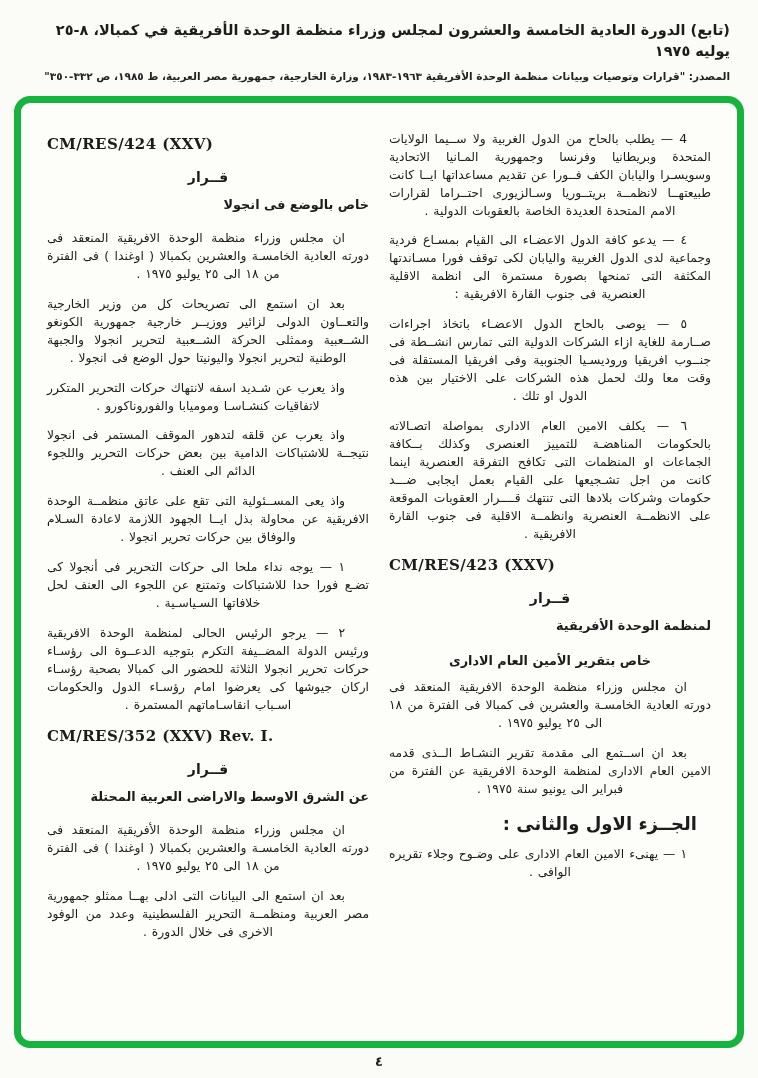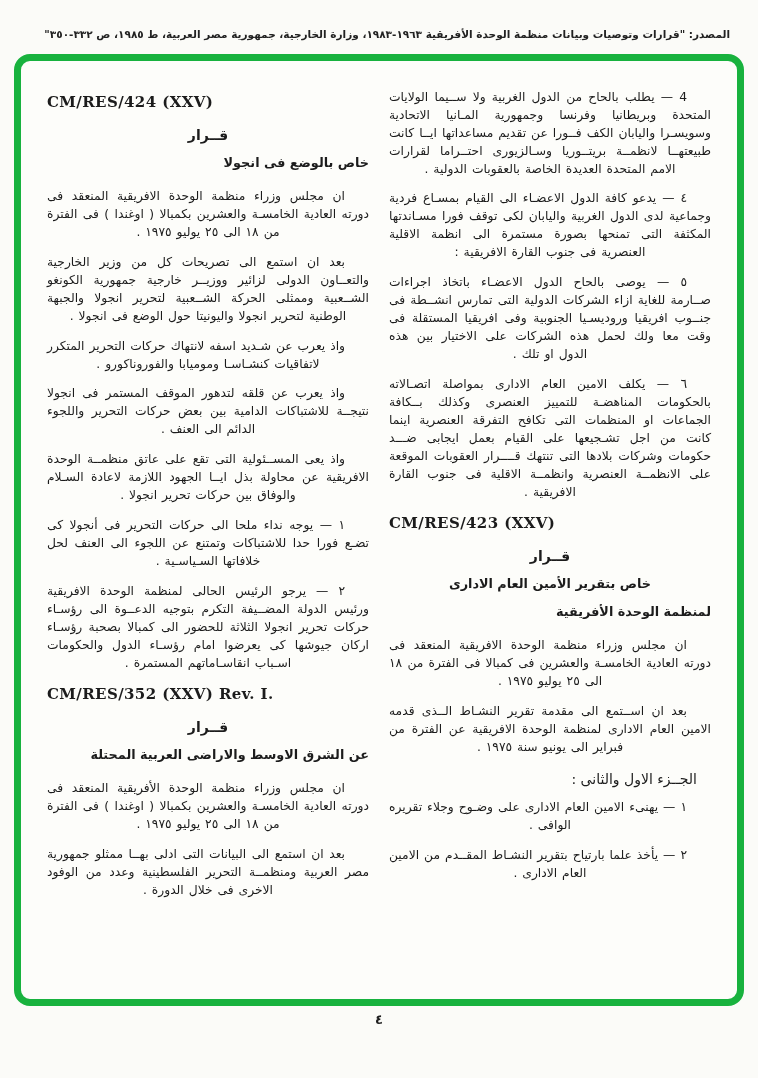--- a/index.html
+++ b/index.html
@@ -86,58 +86,58 @@
     font-size: 12.3px;
     line-height: 1.46;
     text-align: justify;
     text-align-last: center;
     text-indent: 24px;
     margin: 0 0 12px 0;
     word-spacing: 1px;
   }
   .section-label {
     direction: rtl;
-    font-size: 14px;
+    font-size: 18px;
     text-align: right;
     text-indent: 14px;
     margin: 14px 0 12px 0;
-    font-weight: 400;
+    font-weight: 700;
   }
   .page-number {
     text-align: center;
     font-weight: bold;
     font-size: 13px;
     margin-top: 6px;
   }
 </style>
 </head>
 <body>
 
 <header class="page-header">
+  <div class="session-title">(تابع) الدورة العادية الخامسة والعشرون لمجلس وزراء منظمة الوحدة الأفريقية في كمبالا، ٨-٢٥ يوليه ١٩٧٥</div>
   <div class="source-line">المصدر: "قرارات وتوصيات وبيانات منظمة الوحدة الأفريقية ١٩٦٣-١٩٨٣، وزارة الخارجية، جمهورية مصر العربية، ط ١٩٨٥، ص ٣٣٢-٣٥٠"</div>
 </header>
 
 <div class="doc-frame">
   <div class="columns">
 
     <section class="column">
       <p class="para">4 — يطلب بالحاح من الدول الغربية ولا ســيما الولايات المتحدة وبريطانيا وفرنسا وجمهورية المـانيا الاتحادية وسويسـرا واليابان الكف فــورا عن تقديم مساعداتها ايــا كانت طبيعتهــا لانظمــة بريتــوريا وسـالزيورى احتــراما لقرارات الامم المتحدة العديدة الخاصة بالعقوبات الدولية .</p>
       <p class="para">٤ — يدعو كافة الدول الاعضـاء الى القيام بمسـاع فردية وجماعية لدى الدول الغربية واليابان لكى توقف فورا مسـاندتها المكثفة التى تمنحها بصورة مستمرة الى انظمة الاقلية العنصرية فى جنوب القارة الافريقية :</p>
       <p class="para">٥ — يوصى بالحاح الدول الاعضـاء باتخاذ اجراءات صــارمة للغاية ازاء الشركات الدولية التى تمارس انشــطة فى جنــوب افريقيا وروديسـيا الجنوبية وفى افريقيا المستقلة فى وقت معا ولك لحمل هذه الشركات على الاختيار بين هذه الدول او تلك .</p>
       <p class="para">٦ — يكلف الامين العام الادارى بمواصلة اتصـالاته بالحكومات المناهضـة للتمييز العنصرى وكذلك بــكافة الجماعات او المنظمات التى تكافح التفرقة العنصرية اينما كانت من اجل تشـجيعها على القيام بعمل ايجابى ضـــد حكومات وشركات بلادها التى تنتهك قــــرار العقوبات الموقعة على الانظمــة العنصرية وانظمــة الاقلية فى جنوب القارة الافريقية .</p>
 
       <div class="doc-ref">CM/RES/423 (XXV)</div>
       <div class="res-title">قــرار</div>
+      <div class="res-subtitle last">لمنظمة الوحدة الأفريقية</div>
       <div class="res-subtitle">خاص بتقرير الأمين العام الادارى</div>
-      <div class="res-subtitle last">لمنظمة الوحدة الأفريقية</div>
       <p class="para">ان مجلس وزراء منظمة الوحدة الافريقية المنعقد فى دورته العادية الخامسـة والعشرين فى كمبالا فى الفترة من ١٨ الى ٢٥ يوليو ١٩٧٥ .</p>
       <p class="para">بعد ان اســتمع الى مقدمة تقرير النشـاط الــذى قدمه الامين العام الادارى لمنظمة الوحدة الافريقية عن الفترة من فبراير الى يونيو سنة ١٩٧٥ .</p>
       <div class="section-label">الجــزء الاول والثانى :</div>
       <p class="para">١ — يهنىء الامين العام الادارى على وضـوح وجلاء تقريره الوافى .</p>
-      <p class="para">٢ — يأخذ علما بارتياح بتقرير النشـاط المقــدم من الامين العام الادارى .</p>
     </section>
 
     <section class="column">
       <div class="doc-ref">CM/RES/424 (XXV)</div>
       <div class="res-title">قــرار</div>
       <div class="res-subtitle last">خاص بالوضع فى انجولا</div>
       <p class="para">ان مجلس وزراء منظمة الوحدة الافريقية المنعقد فى دورته العادية الخامسـة والعشرين بكمبالا ( اوغندا ) فى الفترة من ١٨ الى ٢٥ يوليو ١٩٧٥ .</p>
       <p class="para">بعد ان استمع الى تصريحات كل من وزير الخارجية والتعــاون الدولى لزائير ووزيــر خارجية جمهورية الكونغو الشــعبية وممثلى الحركة الشــعبية لتحرير انجولا والجبهة الوطنية لتحرير انجولا واليونيتا حول الوضع فى انجولا .</p>
       <p class="para">واذ يعرب عن شـديد اسفه لانتهاك حركات التحرير المتكرر لاتفاقيات كنشـاسـا وموميابا والفوروناكورو .</p>
       <p class="para">واذ يعرب عن قلقه لتدهور الموقف المستمر فى انجولا نتيجــة للاشتباكات الدامية بين بعض حركات التحرير واللجوء الدائم الى العنف .</p>

